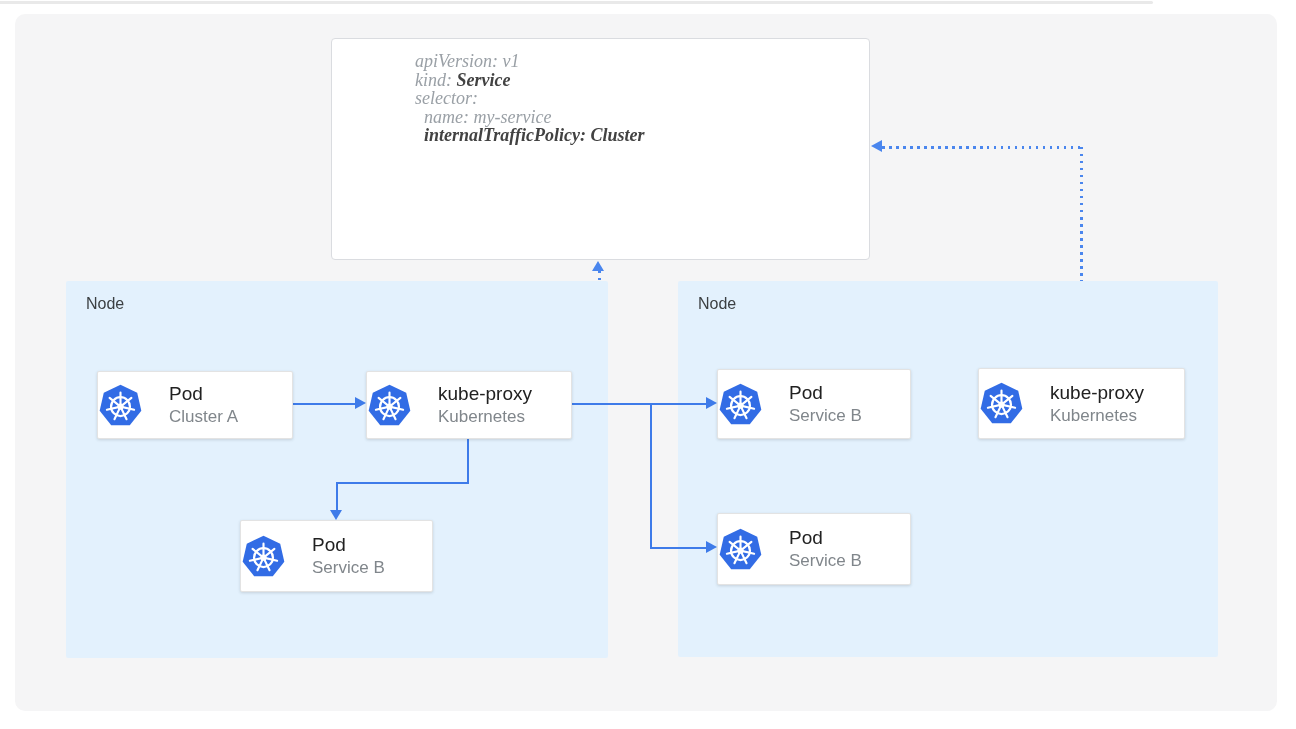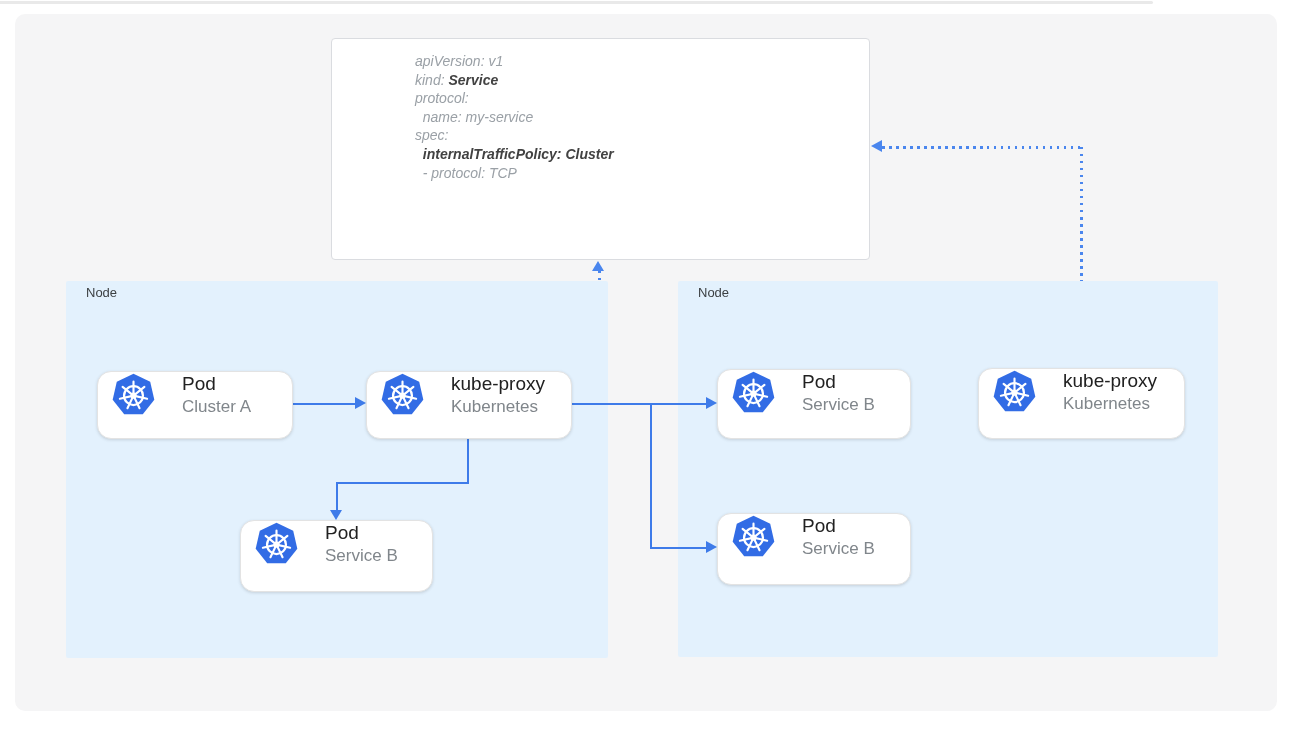--- a/index.html
+++ b/index.html
@@ -12,33 +12,33 @@
   *{box-sizing:border-box;margin:0;padding:0}
   html,body{width:1296px;height:729px;background:#ffffff;overflow:hidden;
     font-family:"Liberation Sans",sans-serif;position:relative}
   .abs{position:absolute}
   .top-divider{left:0;top:1px;width:1153px;height:3px;background:var(--top-divider);border-radius:0 2px 2px 0}
   .canvas{left:15px;top:14px;width:1262px;height:697px;background:var(--canvas-bg);border-radius:10px}
 
   
   .manifest{left:331px;top:38px;width:539px;height:222px;background:var(--card-bg);
     border:1px solid var(--manifest-border);border-radius:4px;padding:13px 10px 0 83px}
-  .code-line{font-family:Liberation Sans, sans-serif;font-style:italic;
-    font-size:14px;line-height:18.6px;color:var(--code-text);white-space:pre}
+  .code-line{font-family:Liberation Serif, serif;font-style:italic;
+    font-size:18px;line-height:18.6px;color:var(--code-text);white-space:pre}
   .code-bold{font-weight:700;color:var(--code-bold-text)}
 
   
   .node{background:var(--node-bg);border-radius:2px}
   .node-left{left:66px;top:281px;width:542px;height:377px}
   .node-right{left:678px;top:281px;width:540px;height:376px}
-  .node-label{position:absolute;left:20px;top:4px;font-size:13px;color:var(--node-label-text)}
-
-  
-  .card{background:var(--card-bg);border:1px solid var(--card-border);border-radius:14px;
-    box-shadow:0 1px 3px rgba(60,64,67,.18);display:flex;align-items:flex-start;padding-left:13px}
+  .node-label{position:absolute;left:20px;top:14px;font-size:16px;color:var(--node-label-text)}
+
+  
+  .card{background:var(--card-bg);border:1px solid var(--card-border);border-radius:2px;
+    box-shadow:0 1px 3px rgba(60,64,67,.18);display:flex;align-items:center;padding-left:0}
   .logo{width:45px;height:45px;flex:0 0 45px}
   .card-text{margin-left:26px}
   .card-title{font-size:19px;line-height:24px;color:var(--card-title-text)}
   .card-subtitle{font-size:17px;line-height:22px;color:var(--card-subtitle-text)}
 
   
   .line-h{height:2px;background:var(--solid-arrow)}
   .line-v{width:2px;background:var(--solid-arrow)}
   .dot-h{height:2.5px;background:repeating-linear-gradient(90deg,var(--dotted-arrow) 0 2.5px,transparent 2.5px 7px)}
   .dot-v{width:2.5px;background:repeating-linear-gradient(180deg,var(--dotted-arrow) 0 2.5px,transparent 2.5px 7px)}
@@ -52,25 +52,23 @@
 <body>
 
 <div class="abs top-divider"></div>
 
 <div class="abs canvas"></div>
 
 <div class="abs manifest">
   <div>
       <div class="code-line"><span>apiVersion: v1</span></div>
       <div class="code-line"><span>kind: </span><span class="code-bold">Service</span></div>
-      <div class="code-line"><span>protocol:</span></div>
+      <div class="code-line"><span>selector:</span></div>
       <div class="code-line"><span>  name: my-service</span></div>
-      <div class="code-line"><span>spec:</span></div>
       <div class="code-line"><span>  </span><span class="code-bold">internalTrafficPolicy: Cluster</span></div>
-      <div class="code-line"><span>  - protocol: TCP</span></div>
     </div>
 </div>
 
 <div class="abs arr arr-up-dot" style="left:592px;top:261px"></div>
 <div class="abs dot-v" style="left:598px;top:271px;height:42px"></div>
 <div class="abs dot-h" style="left:468px;top:313px;width:132px"></div>
 <div class="abs dot-v" style="left:468px;top:313px;height:58px"></div>
 
 <div class="abs arr arr-left-dot" style="left:871px;top:140px"></div>
 <div class="abs dot-h" style="left:882px;top:146px;width:200px"></div>

